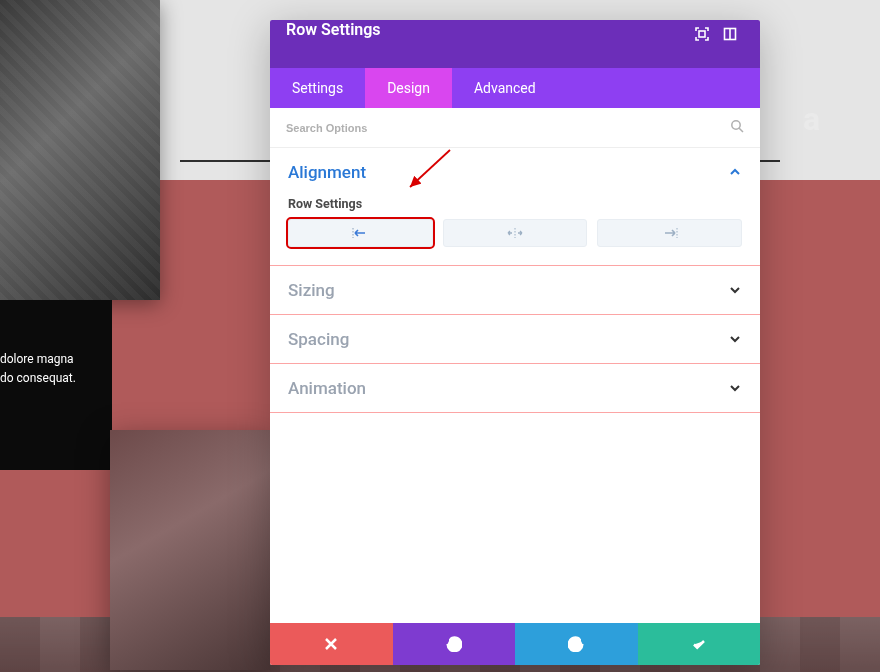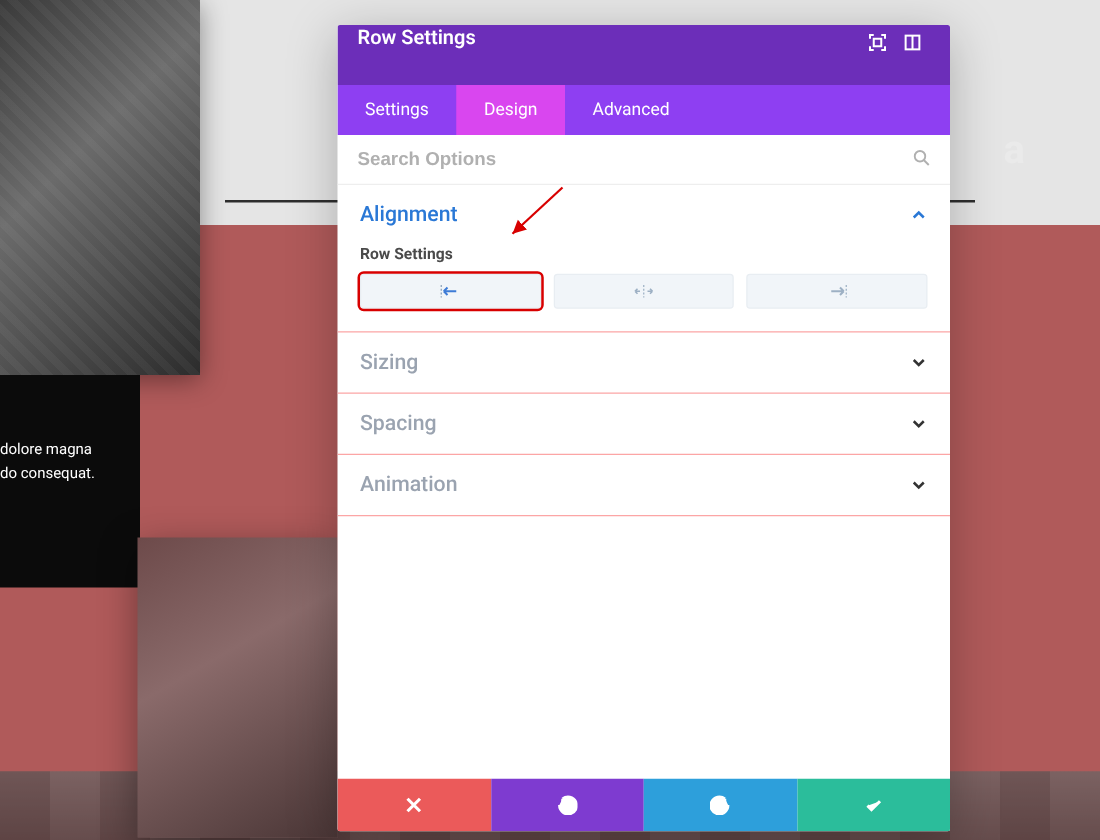--- a/index.html
+++ b/index.html
@@ -18,21 +18,21 @@
   .modal-header { background: #6c2eb9; color: #fff; height: 48px; display: flex; align-items: flex-start; padding: 0 16px; }
   .modal-title { font-size: 16px; font-weight: 600; flex: 1; }
   .hdr-icon { width: 28px; height: 28px; display: flex; align-items: center; justify-content: center; cursor: pointer; }
   .hdr-icon svg { stroke: #fff; fill: none; }
 
   .tabs { display: flex; background: #8e3ff2; height: 40px; }
   .tab { color: #fff; font-size: 14px; padding: 0 22px; height: 100%; display: flex; align-items: center; cursor: pointer; }
   .tab.active { background: #d946ef; }
 
   .search { display: flex; align-items: center; height: 40px; padding: 0 16px; border-bottom: 1px solid #eee; }
-  .search input { flex: 1; border: none; outline: none; font-size: 15px; color: #888; background: transparent; }
+  .search input { flex: 1; border: none; outline: none; font-size: 11px; color: #888; background: transparent; }
   .search input::placeholder { color: #b0b0b0; font-weight: 600; }
   .search-icon { color: #b0b0b0; }
 
   .section { border-bottom: 1px solid #fca5a5; }
   .section-header { display: flex; align-items: center; padding: 14px 18px; cursor: pointer; }
   .section-title { flex: 1; font-size: 17px; color: #9aa3b0; font-weight: 500; }
   .section.open .section-title { color: #2a78d6; }
   .chev { color: #2a78d6; width: 14px; height: 14px; display:flex; align-items:center; justify-content:center; }
   .chev.gray { color: #444; }
 

